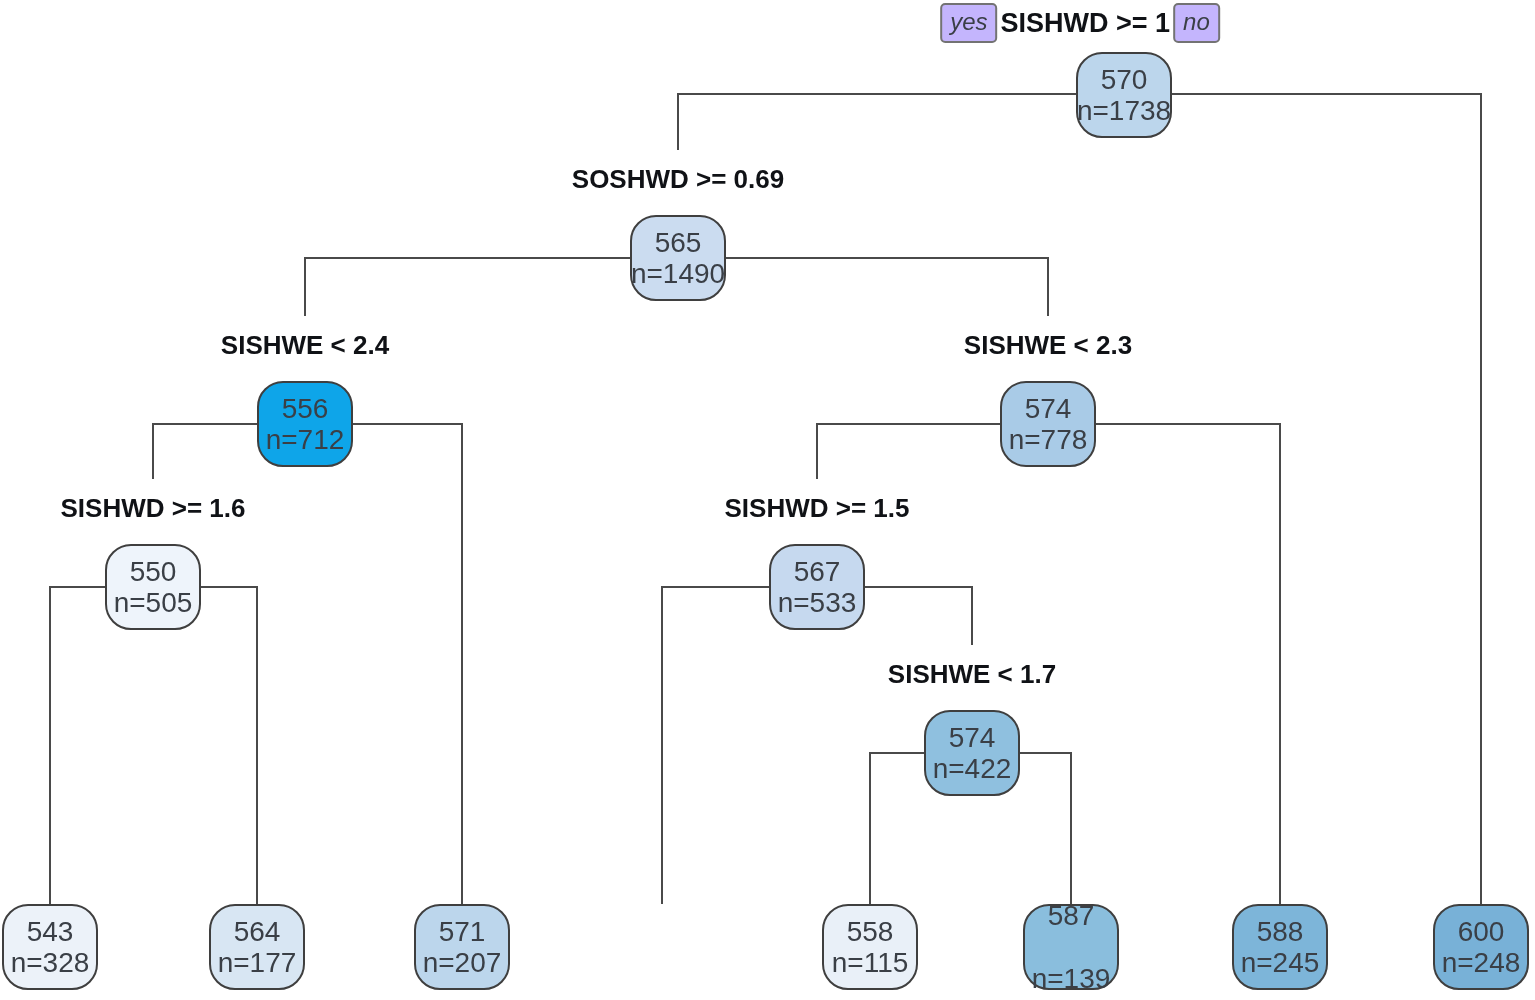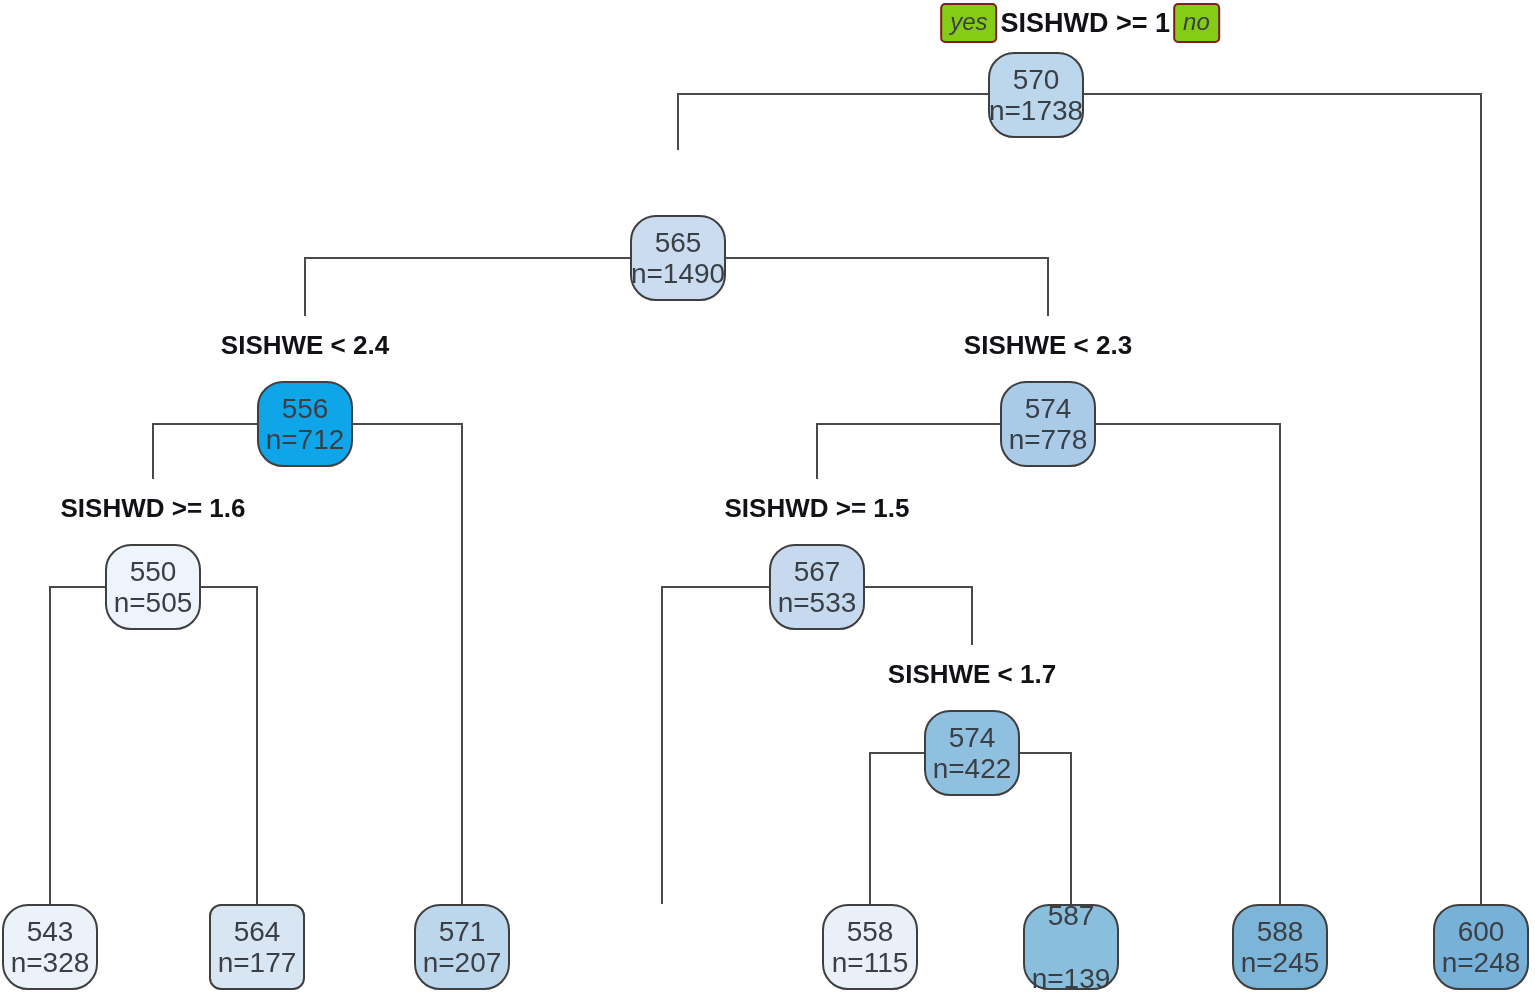--- a/index.html
+++ b/index.html
@@ -56,23 +56,23 @@
   .root-row {
     position: absolute;
     left: 1080px;
     top: 3px;
     transform: translateX(-50%);
     display: flex;
     align-items: center;
     gap: 3px;
   }
   .edge-box {
-    border: 2px solid #7f1d1d;
+    border: 2px solid #737373;
     border-radius: 5px;
-    background: #84cc16;
+    background: #c4b5fd;
     font-style: italic;
     font-size: 24px;
     line-height: 24px;
     color: #3a3f46;
     padding: 5px 8px 7px 8px;
   }
   .split-inline {
     font-size: 27px;
     font-weight: bold;
     color: #101216;
@@ -93,27 +93,28 @@
     <path d="M662,904 L662,587 L972,587 L972,645"></path>
     <path d="M870,904 L870,753 L1071,753 L1071,904"></path>
   </svg>
 
   <div class="root-row">
     <span class="edge-box">yes</span>
     <span class="split-inline">SISHWD &gt;= 1</span>
     <span class="edge-box">no</span>
   </div>
 
+  <div class="split" style="left:678px; top:179px">SOSHWD &gt;= 0.69</div>
   <div class="split" style="left:305px; top:345px">SISHWE &lt; 2.4</div>
   <div class="split" style="left:1048px; top:345px">SISHWE &lt; 2.3</div>
   <div class="split" style="left:153px; top:508px">SISHWD &gt;= 1.6</div>
   <div class="split" style="left:817px; top:508px">SISHWD &gt;= 1.5</div>
   <div class="split" style="left:972px; top:674px">SISHWE &lt; 1.7</div>
 
-  <div class="node" style="left: 1036px; top: 95px; background: rgb(188, 214, 236);">
+  <div class="node" style="left: 1124px; top: 95px; background: rgb(188, 214, 236);">
     <div class="nv">570</div>
     <div class="nc">n=1738</div>
   </div>
   <div class="node" style="left: 678px; top: 258px; background: rgb(203, 220, 240);">
     <div class="nv">565</div>
     <div class="nc">n=1490</div>
   </div>
   <div class="node" style="left: 305px; top: 424px; background: #0ea5e9;">
     <div class="nv">556</div>
     <div class="nc">n=712</div>
@@ -132,21 +133,21 @@
   </div>
   <div class="node" style="left: 972px; top: 753px; background: rgb(143, 192, 223);">
     <div class="nv">574</div>
     <div class="nc">n=422</div>
   </div>
 
   <div class="node" style="left: 50px; top: 947px; background: rgb(236, 242, 249);">
     <div class="nv">543</div>
     <div class="nc">n=328</div>
   </div>
-  <div class="node" style="left: 257px; top: 947px; background: rgb(216, 230, 243); border-radius: 12px;">
+  <div class="node" style="left: 257px; top: 947px; background: rgb(216, 230, 243);">
     <div class="nv">564</div>
     <div class="nc">n=177</div>
   </div>
   <div class="node" style="left: 462px; top: 947px; background: rgb(188, 214, 236);">
     <div class="nv">571</div>
     <div class="nc">n=207</div>
   </div>
   <div class="node" style="left: 870px; top: 947px; background: rgb(233, 240, 248);">
     <div class="nv">558</div>
     <div class="nc">n=115</div>

